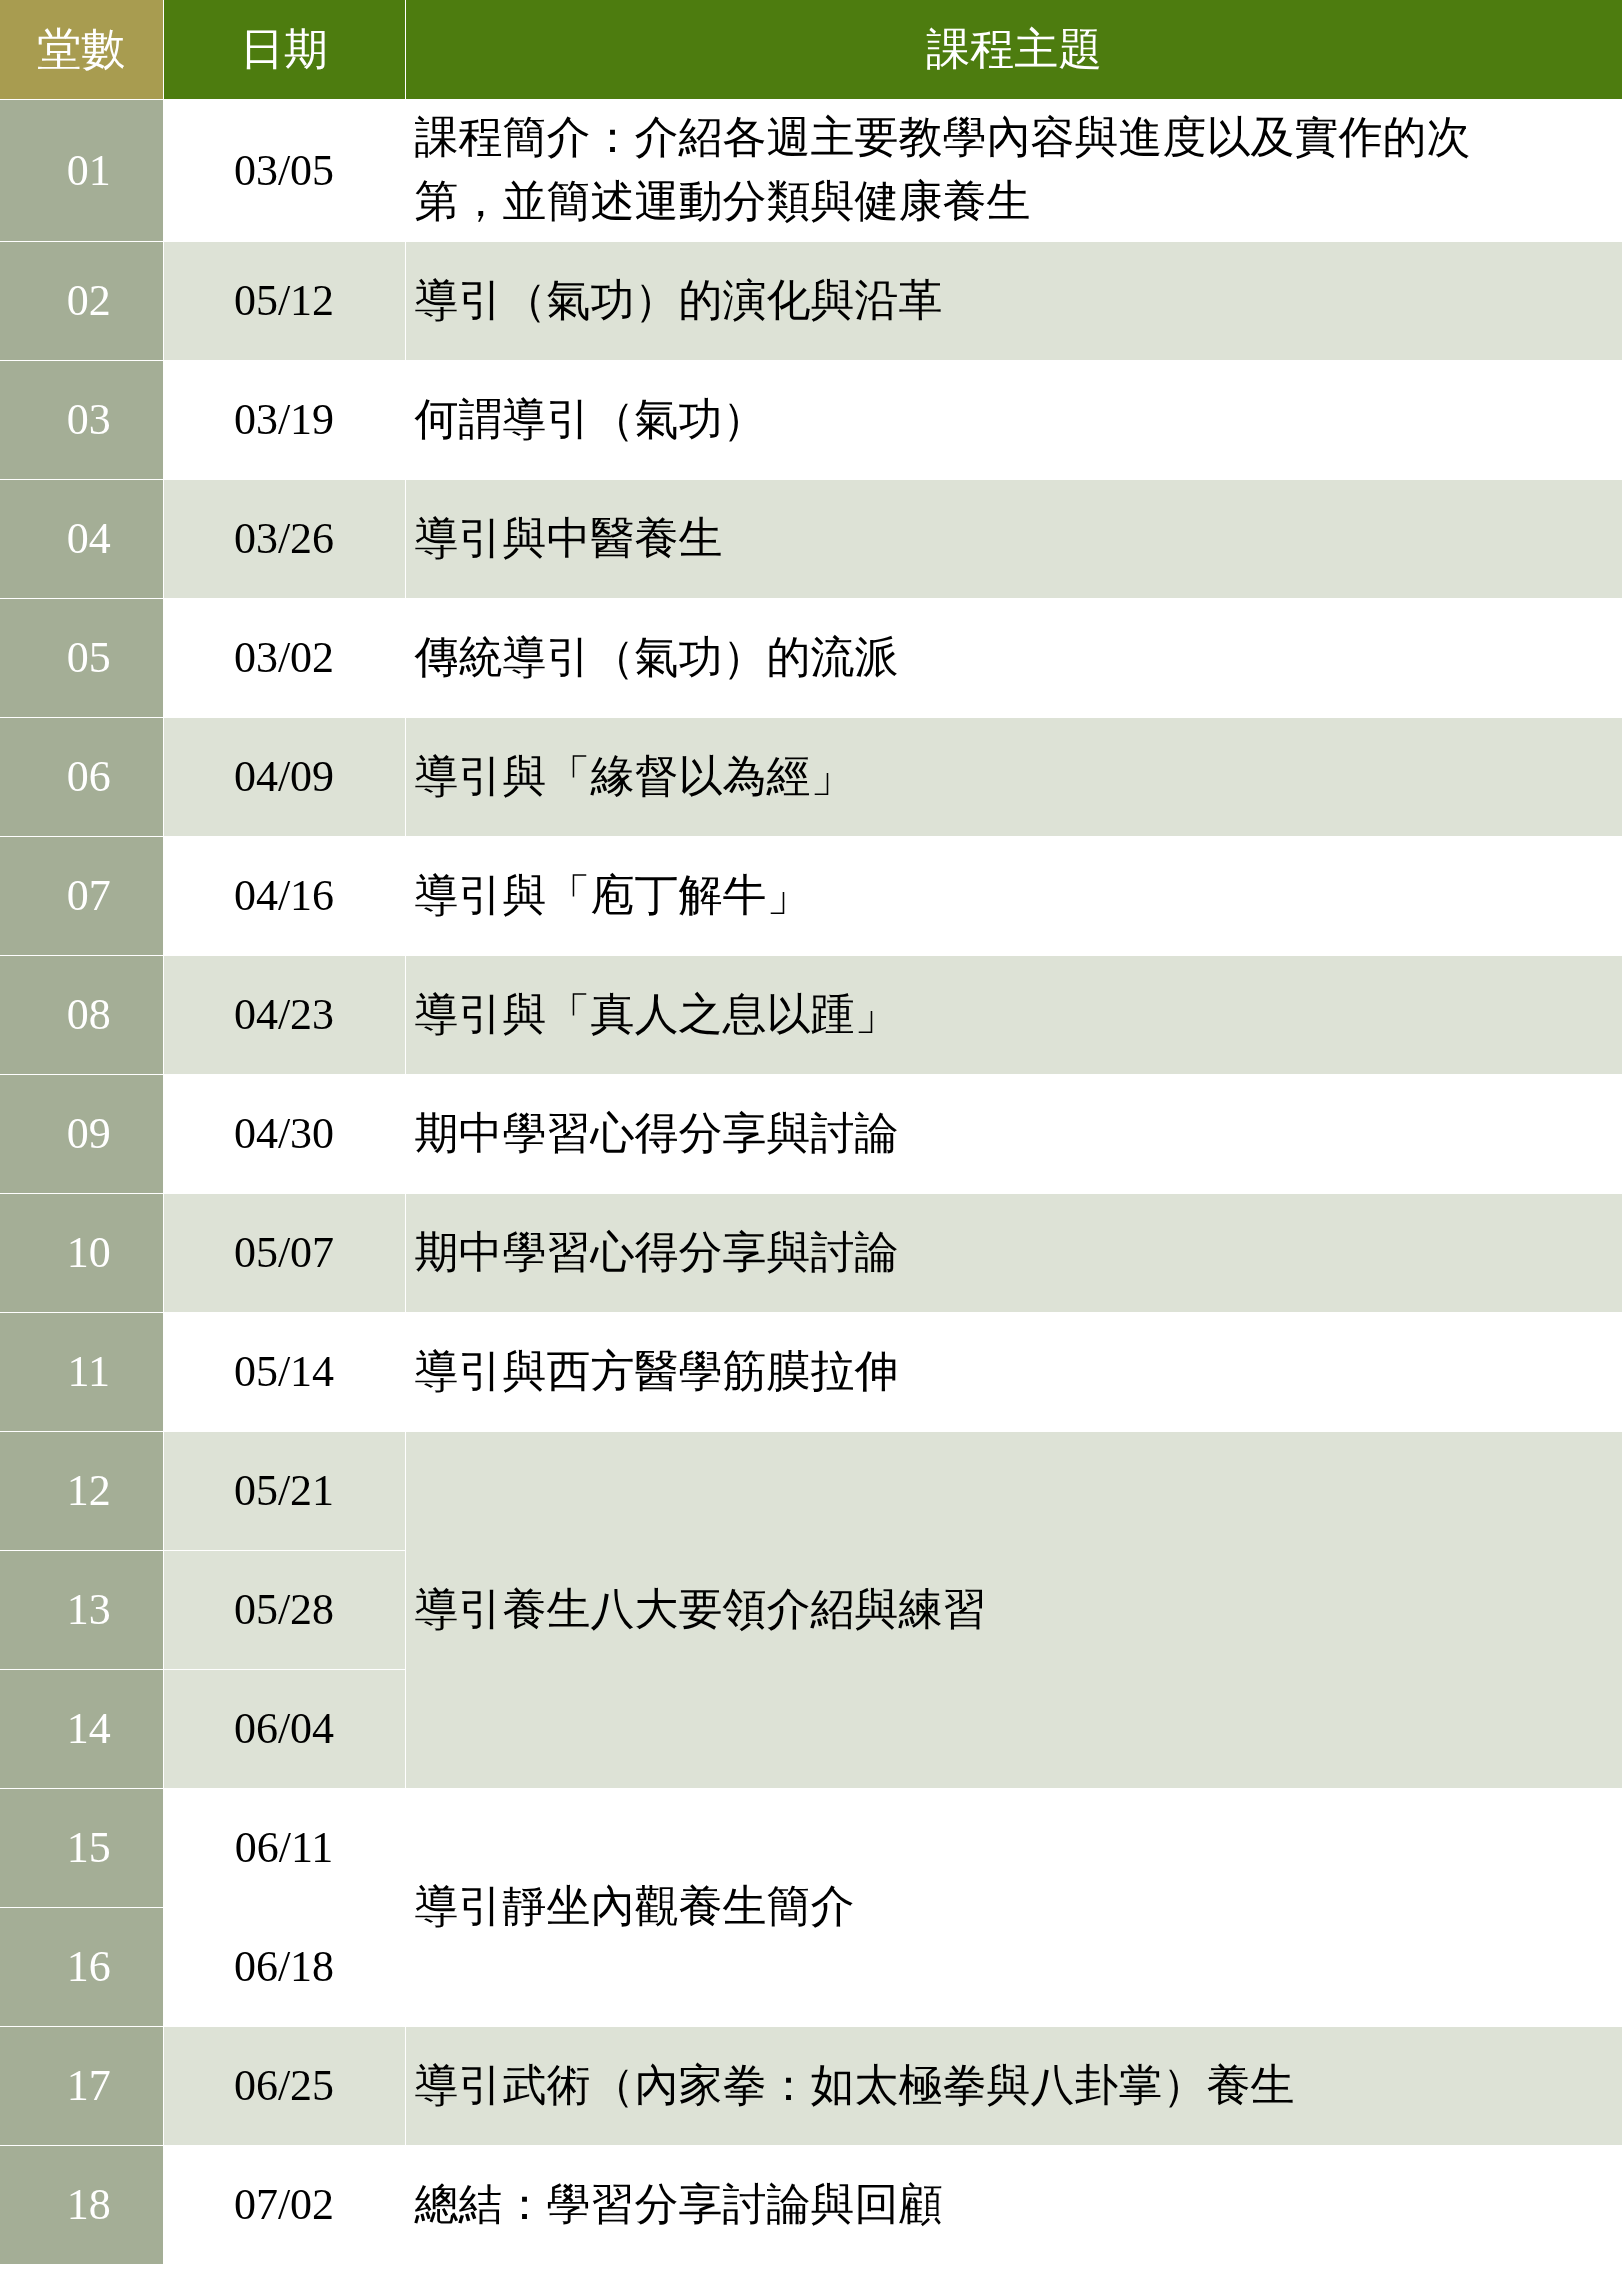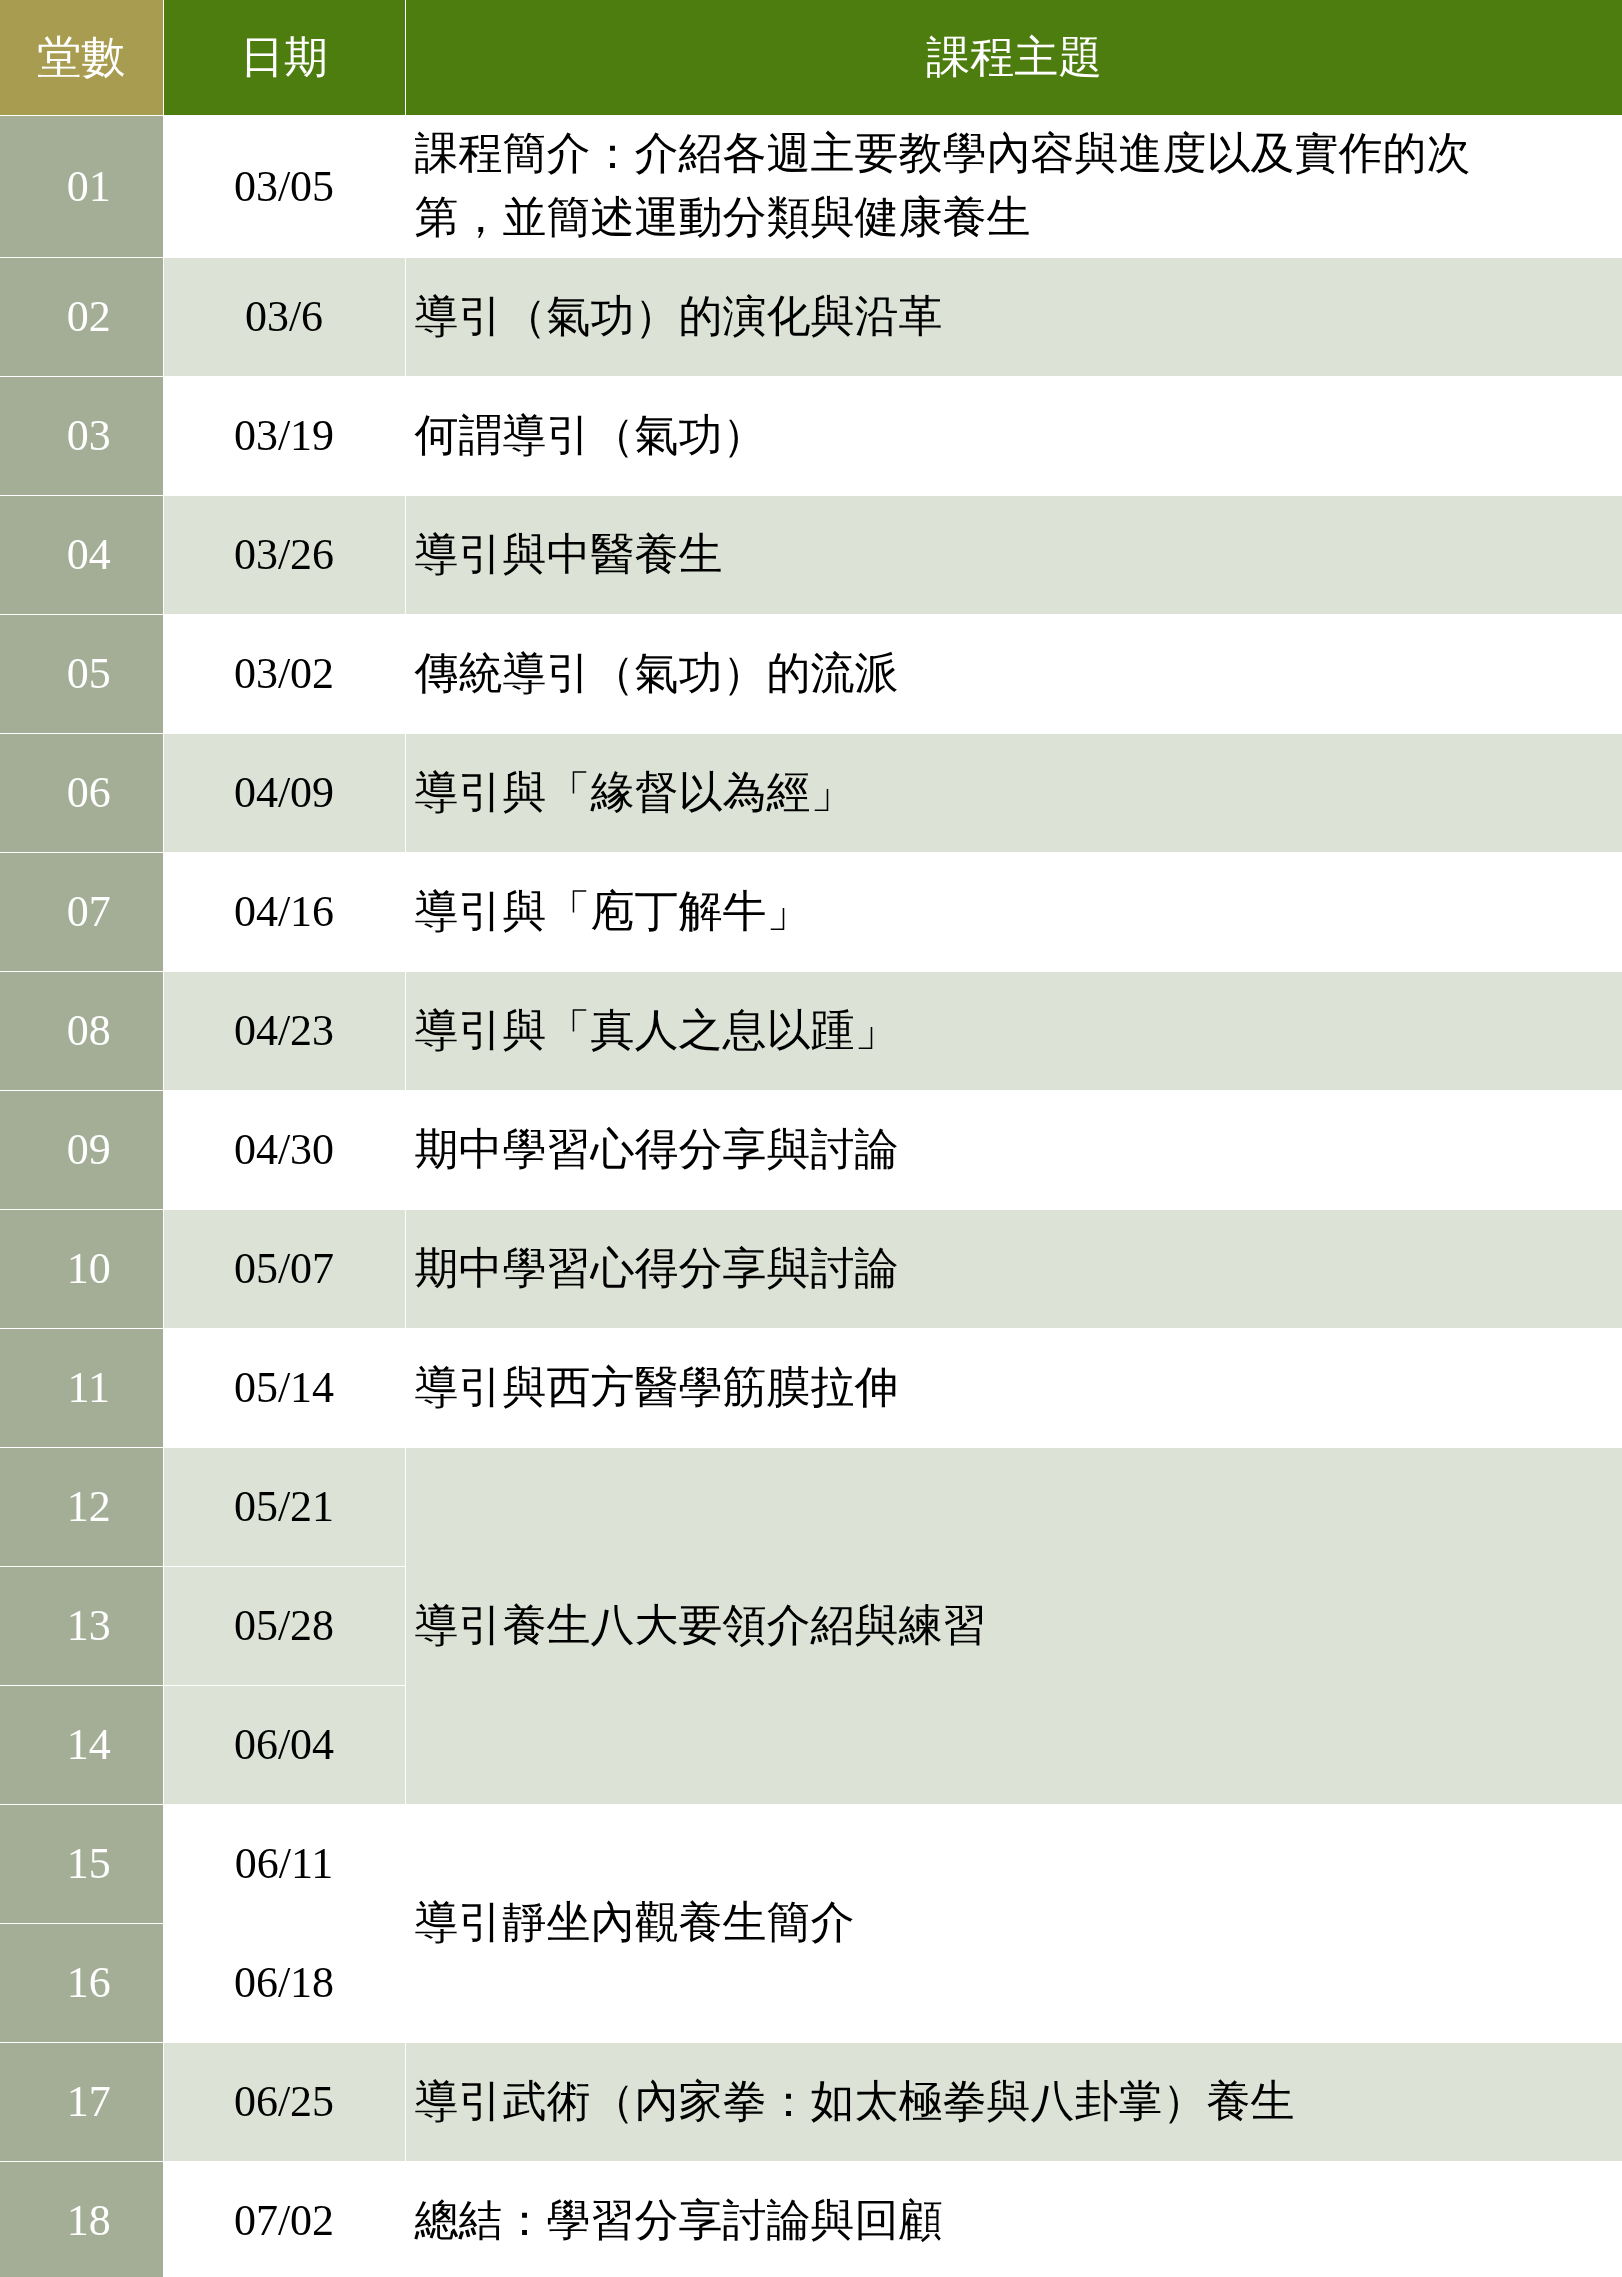--- a/index.html
+++ b/index.html
@@ -21,21 +21,21 @@
     color:#000000;
     overflow:hidden;
   }
   
   td:first-child{border-left:0;}
   thead td{border-top:0;}
   tr.last td{border-bottom:0;}
   td.col3{border-right:0;}
 
   
-  thead tr{height:115px;border-radius:6px;}
+  thead tr{height:99px;border-radius:6px;}
   tbody tr{height:119px;}
   tr.tall{height:142px;}
 
   
   thead td{
     background:#4d7c0f;
     color:#ffffff;
     text-align:center;
   }
   thead td.hd-num{background:#a89c50;}
@@ -80,21 +80,21 @@
     </tr>
   </thead>
   <tbody>
     <tr class="plain tall">
       <td class="num">01</td>
       <td class="date">03/05</td>
       <td class="topic col3">課程簡介：介紹各週主要教學內容與進度以及實作的次第，並簡述運動分類與健康養生</td>
     </tr>
     <tr class="alt">
       <td class="num">02</td>
-      <td class="date">03/6</td>
+      <td class="date">05/12</td>
       <td class="topic col3">導引（氣功）的演化與沿革</td>
     </tr>
     <tr class="plain">
       <td class="num">03</td>
       <td class="date">03/19</td>
       <td class="topic col3">何謂導引（氣功）</td>
     </tr>
     <tr class="alt">
       <td class="num">04</td>
       <td class="date">03/26</td>

